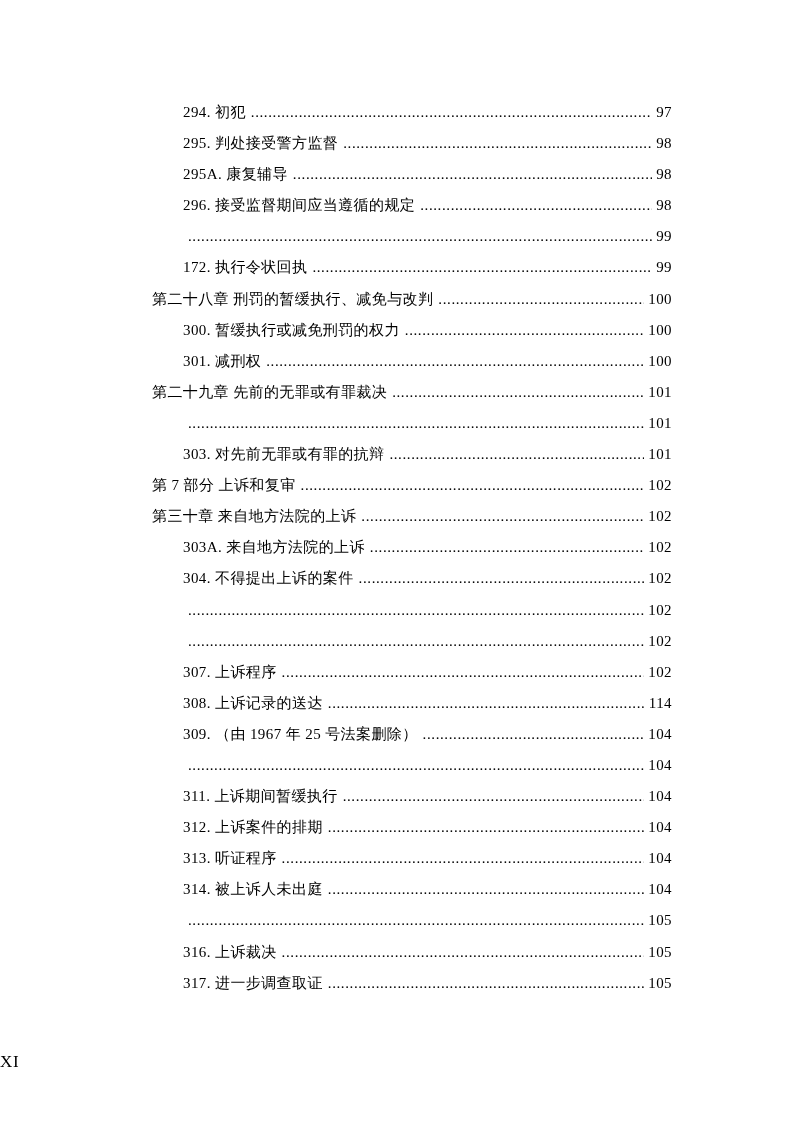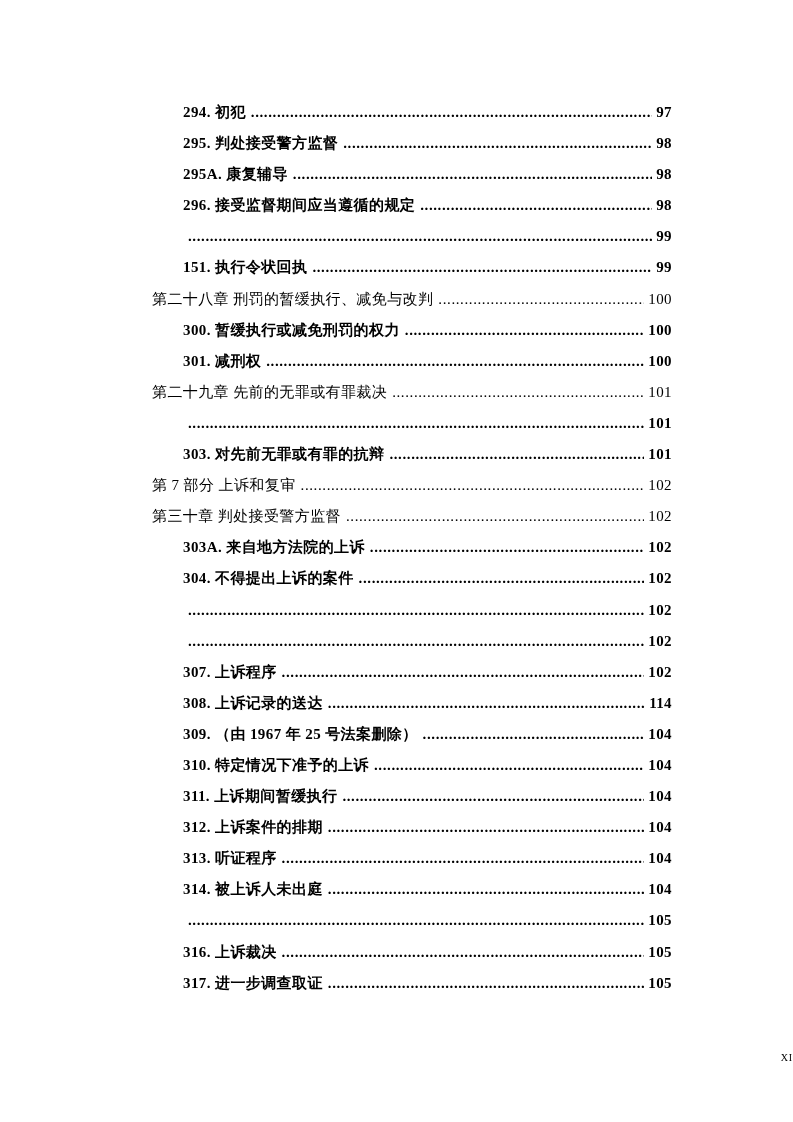--- a/index.html
+++ b/index.html
@@ -34,21 +34,20 @@
     display: flex;
     align-items: baseline;
     height: 31.1px;
     line-height: 31.1px;
     font-size: 15px;
     letter-spacing: 0.4px;
     white-space: nowrap;
   }
   .toc-row.level-1 {
     padding-left: 31px;
-    font-weight: bold;
   }
   .toc-label {
     white-space: nowrap;
     flex: 0 0 auto;
   }
   .toc-leader {
     flex: 1 1 0;
     min-width: 0;
     overflow: hidden;
     white-space: nowrap;
@@ -58,22 +57,22 @@
   .toc-page {
     flex: 0 0 auto;
     white-space: nowrap;
     text-align: center;
   }
   .page-footer {
     position: absolute;
     left: 0;
     top: 1052px;
     width: 793px;
-    text-align: right;
-    font-size: 10px;
+    text-align: left;
+    font-size: 17px;
     letter-spacing: 0.8px;
   }
 </style>
 </head>
 <body>
 
 <div class="page">
 
   <main class="toc">
       <div class="toc-row level-1">
@@ -94,21 +93,21 @@
       <div class="toc-row level-1">
       <span class="toc-label">296. 接受监督期间应当遵循的规定</span>
       <span class="toc-leader" aria-hidden="true">............................................................................................................................................................................................................................</span>
       <span class="toc-page">98</span>
     </div>
       <div class="toc-row level-1">
       <span class="toc-leader" aria-hidden="true">............................................................................................................................................................................................................................</span>
       <span class="toc-page">99</span>
     </div>
       <div class="toc-row level-1">
-      <span class="toc-label">151. 执行令状回执</span>
+      <span class="toc-label">172. 执行令状回执</span>
       <span class="toc-leader" aria-hidden="true">............................................................................................................................................................................................................................</span>
       <span class="toc-page">99</span>
     </div>
       <div class="toc-row level-0">
       <span class="toc-label">第二十八章 刑罚的暂缓执行、减免与改判</span>
       <span class="toc-leader" aria-hidden="true">............................................................................................................................................................................................................................</span>
       <span class="toc-page">100</span>
     </div>
       <div class="toc-row level-1">
       <span class="toc-label">300. 暂缓执行或减免刑罚的权力</span>
@@ -133,21 +132,21 @@
       <span class="toc-label">303. 对先前无罪或有罪的抗辩</span>
       <span class="toc-leader" aria-hidden="true">............................................................................................................................................................................................................................</span>
       <span class="toc-page">101</span>
     </div>
       <div class="toc-row level-0">
       <span class="toc-label">第 7 部分 上诉和复审</span>
       <span class="toc-leader" aria-hidden="true">............................................................................................................................................................................................................................</span>
       <span class="toc-page">102</span>
     </div>
       <div class="toc-row level-0">
-      <span class="toc-label">第三十章 判处接受警方监督</span>
+      <span class="toc-label">第三十章 来自地方法院的上诉</span>
       <span class="toc-leader" aria-hidden="true">............................................................................................................................................................................................................................</span>
       <span class="toc-page">102</span>
     </div>
       <div class="toc-row level-1">
       <span class="toc-label">303A. 来自地方法院的上诉</span>
       <span class="toc-leader" aria-hidden="true">............................................................................................................................................................................................................................</span>
       <span class="toc-page">102</span>
     </div>
       <div class="toc-row level-1">
       <span class="toc-label">304. 不得提出上诉的案件</span>
@@ -171,21 +170,20 @@
       <span class="toc-label">308. 上诉记录的送达</span>
       <span class="toc-leader" aria-hidden="true">............................................................................................................................................................................................................................</span>
       <span class="toc-page">114</span>
     </div>
       <div class="toc-row level-1">
       <span class="toc-label">309. （由 1967 年 25 号法案删除）</span>
       <span class="toc-leader" aria-hidden="true">............................................................................................................................................................................................................................</span>
       <span class="toc-page">104</span>
     </div>
       <div class="toc-row level-1">
-      <span class="toc-label">310. 特定情况下准予的上诉</span>
       <span class="toc-leader" aria-hidden="true">............................................................................................................................................................................................................................</span>
       <span class="toc-page">104</span>
     </div>
       <div class="toc-row level-1">
       <span class="toc-label">311. 上诉期间暂缓执行</span>
       <span class="toc-leader" aria-hidden="true">............................................................................................................................................................................................................................</span>
       <span class="toc-page">104</span>
     </div>
       <div class="toc-row level-1">
       <span class="toc-label">312. 上诉案件的排期</span>

